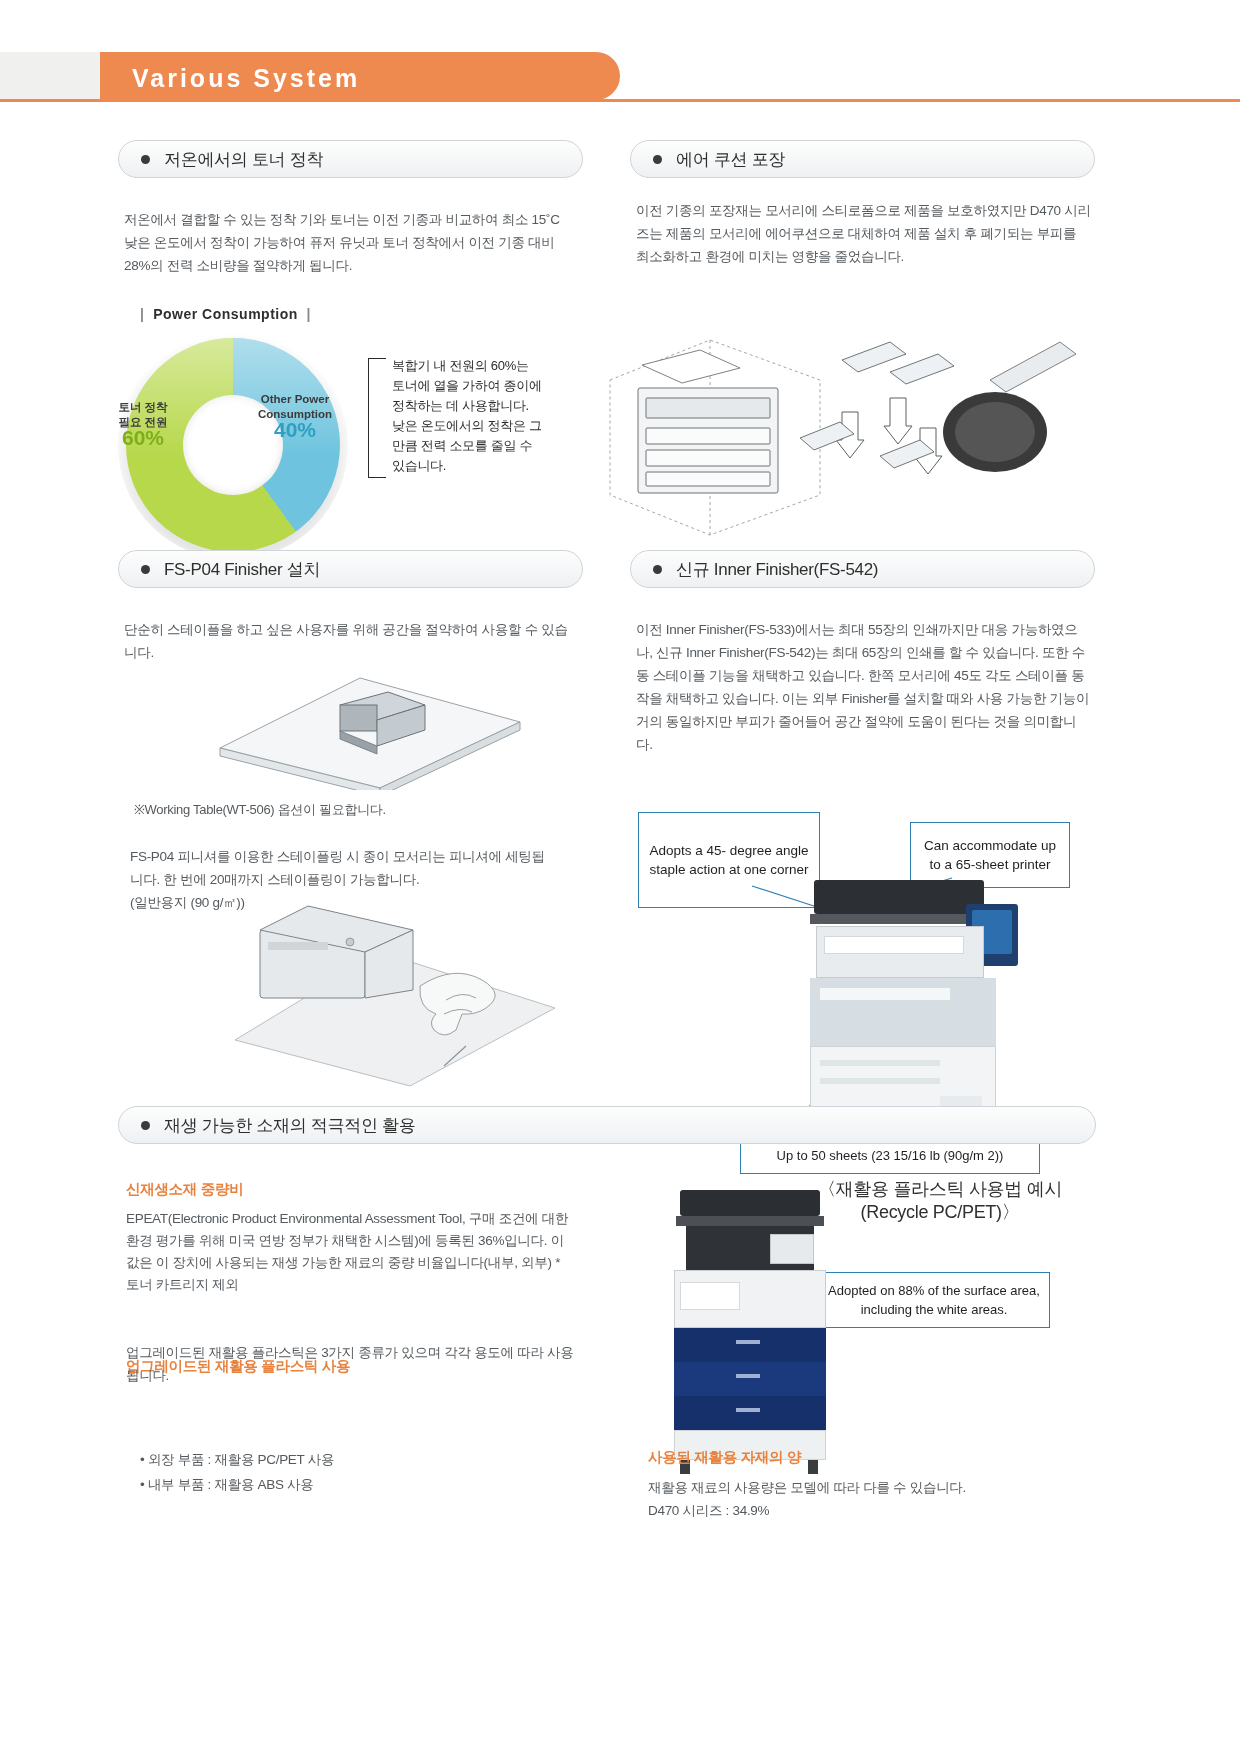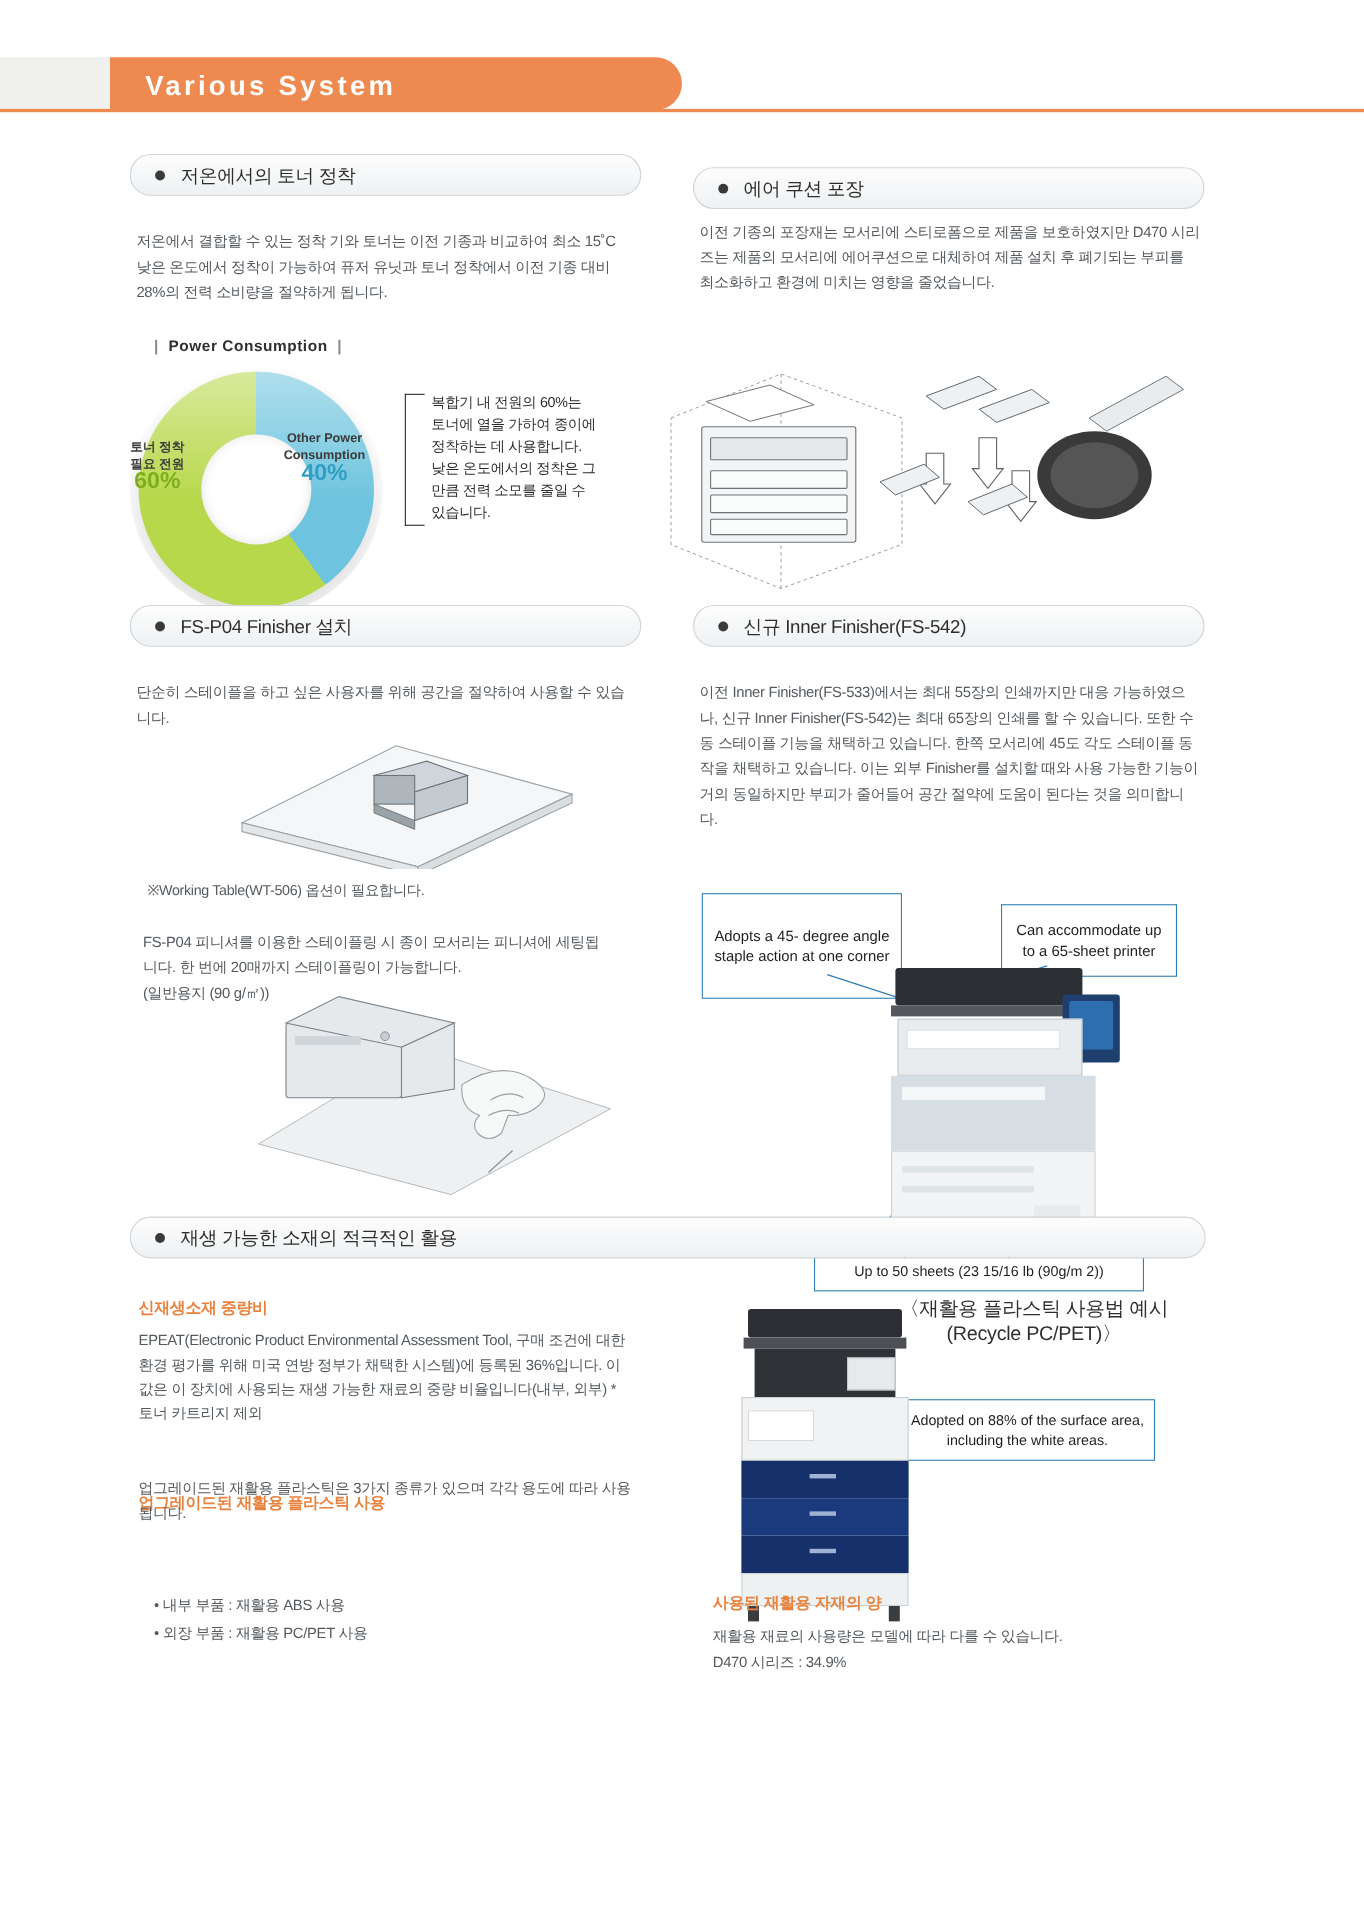--- a/index.html
+++ b/index.html
@@ -178,21 +178,21 @@
   <div class="t">토너 정착<br>필요 전원</div>
   <div class="v">60%</div>
 </div>
 <div class="donut-lbl lbl-right">
   <div class="t">Other Power<br>Consumption</div>
   <div class="v">40%</div>
 </div>
 <div class="callout-bracket"></div>
 <div class="callout-text">복합기 내 전원의 60%는 토너에 열을 가하여 종이에 정착하는 데 사용합니다. 낮은 온도에서의 정착은 그만큼 전력 소모를 줄일 수 있습니다.</div>
 
-<div class="pill" style="left:630px; top:140px; width:465px;margin-top:12px;">
+<div class="pill" style="left:630px; top:140px; width:465px;">
   <span class="dot"></span>
   <span class="pill-label">에어 쿠션 포장</span>
 </div>
 <div class="body-text" style="left:636px; top:199px; width:455px;">이전 기종의 포장재는 모서리에 스티로폼으로 제품을 보호하였지만 D470 시리즈는 제품의 모서리에 에어쿠션으로 대체하여 제품 설치 후 폐기되는 부피를 최소화하고 환경에 미치는 영향을 줄었습니다.</div>
 
 <svg class="art" style="left:590px; top:320px;" width="510" height="220">
   <g stroke="#8a9095" stroke-width="0.8" fill="none" stroke-dasharray="3 3">
     <polygon points="20,60 120,20 230,60 230,175 120,215 20,175"></polygon>
     <line x1="120" y1="20" x2="120" y2="215"></line>
   </g>
@@ -305,22 +305,22 @@
   <span class="pill-label">재생 가능한 소재의 적극적인 활용</span>
 </div>
 
 <div class="sub-head" style="left:126px; top:1180px;">신재생소재 중량비</div>
 <div class="body-text" style="left:126px; top:1208px; width:450px; line-height:22px;">EPEAT(Electronic Product Environmental Assessment Tool, 구매 조건에 대한 환경 평가를 위해 미국 연방 정부가 채택한 시스템)에 등록된 36%입니다. 이 값은 이 장치에 사용되는 재생 가능한 재료의 중량 비율입니다(내부, 외부) * 토너 카트리지 제외</div>
 
 <div class="sub-head" style="left:126px; top:1357px;">업그레이드된 재활용 플라스틱 사용</div>
 <div class="body-text" style="left:126px; top:1341px; width:450px;">업그레이드된 재활용 플라스틱은 3가지 종류가 있으며 각각 용도에 따라 사용됩니다.</div>
 
 <div class="bullet-list" style="left:140px; top:1447px; width:420px;">
+  <div>• 외장 부품 : 재활용 PC/PET 사용</div>
   <div>• 내부 부품 : 재활용 ABS 사용</div>
-  <div>• 외장 부품 : 재활용 PC/PET 사용</div>
 </div>
 
 <div class="recycle-caption" style="left:790px; top:1178px; width:300px; white-space:pre-line;">〈재활용 플라스틱 사용법 예시
 (Recycle PC/PET)〉</div>
 
 <div class="cbox" style="left:818px; top:1272px; width:232px; height:56px; font-size:13px;">Adopted on 88% of the surface area, including the white areas.</div>
 <svg class="art" style="left:760px; top:1280px;" width="80" height="50">
   <line x1="58" y1="16" x2="20" y2="34" stroke="#2f7fb5" stroke-width="1.2"></line>
 </svg>
 

